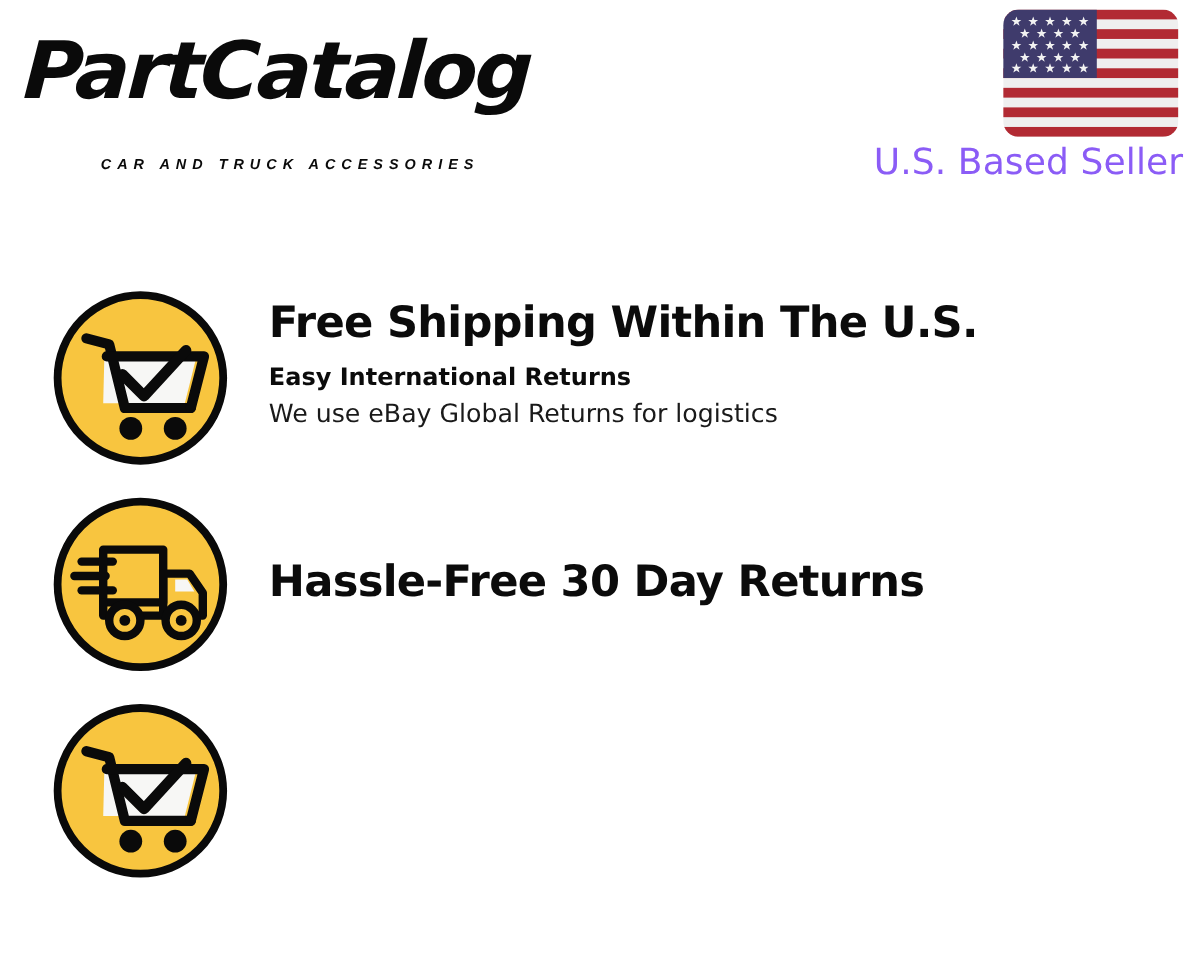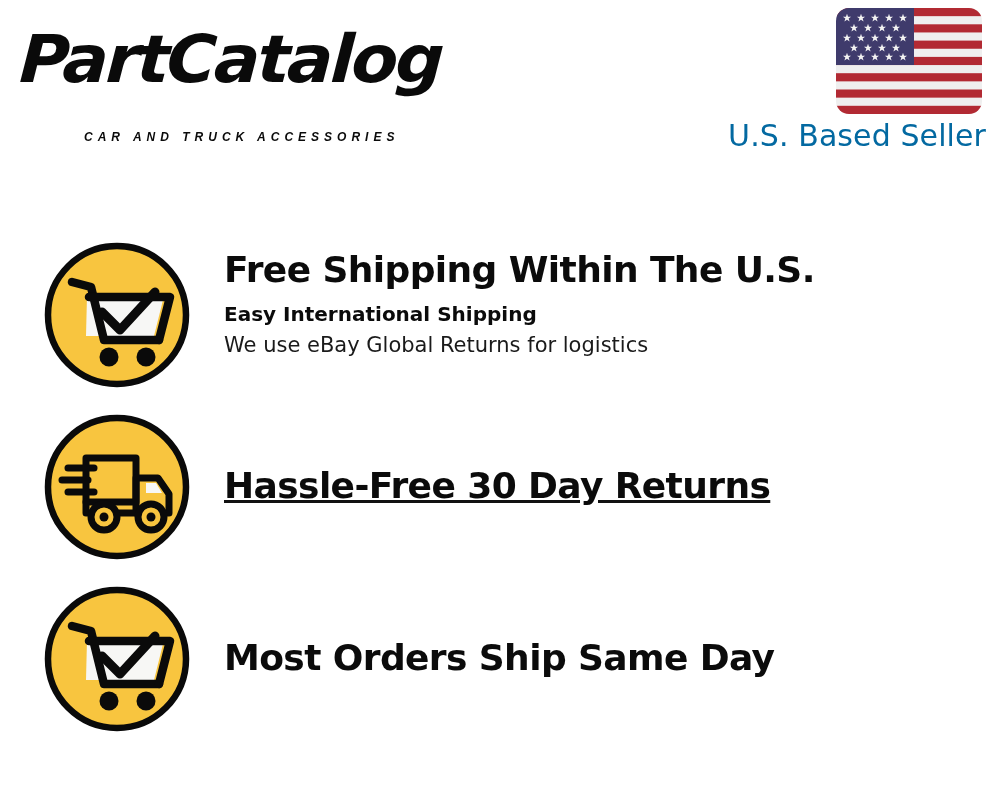--- a/index.html
+++ b/index.html
@@ -75,21 +75,21 @@
     width: 146px;
     height: 106px;
   }
   #seller-label {
     margin-top: 4px;
     font-family: "DejaVu Sans", sans-serif;
     font-weight: 400;
     font-size: 30px;
     line-height: 36px;
     letter-spacing: 0.1px;
-    color: #0369a1;
+    color: #8b5cf6;
     white-space: nowrap;
   }
 
   
   #features {
     position: absolute;
     left: 0;
     top: 228px;
     width: 1000px;
   }
@@ -140,21 +140,21 @@
     font-family: "DejaVu Sans", sans-serif;
     font-weight: 700;
     font-size: 20px;
     line-height: 32px;
     color: #0b0b0b;
     white-space: nowrap;
   }
   .spacer-6 { height: 6px; }
 
   
-  #row-returns  .feature-text { padding-top: 52px; text-decoration: underline; }
+  #row-returns  .feature-text { padding-top: 52px; }
   #row-sameday  .feature-text { padding-top: 52px; }
   #row-shipping .feature-text { padding-top: 8px; }
 </style>
 </head>
 <body>
 
 <div id="header">
 
   <div id="brand-logo">
     <div id="brand-wordmark">PartCatalog</div>
@@ -226,21 +226,21 @@
         <path d="M30 42 L49 47 L62 100 L117 100" fill="none" stroke="#0A0A0A" stroke-width="8.5" stroke-linecap="round" stroke-linejoin="round"></path>
         <path d="M117 100 L128 57 L47 57" fill="none" stroke="#0A0A0A" stroke-width="8.5" stroke-linecap="round" stroke-linejoin="round"></path>
         <path d="M60 72 L78 90 L113 52" fill="none" stroke="#0A0A0A" stroke-width="9" stroke-linecap="round" stroke-linejoin="round"></path>
         <circle cx="67" cy="117" r="9.5" fill="#0A0A0A"></circle>
         <circle cx="104" cy="117" r="9.5" fill="#0A0A0A"></circle>
       </svg>
     </div>
     <div class="feature-text">
       <div class="feature-title">Free Shipping Within The U.S.</div>
       <div class="spacer-6"></div>
-      <div class="feature-sub-strong">Easy International Shipping</div>
+      <div class="feature-sub-strong">Easy International Returns</div>
       <div class="feature-sub">We use eBay Global Returns for logistics</div>
     </div>
   </div>
 
   <div class="feature-row" id="row-returns">
     <div class="feature-icon">
       <svg width="150" height="150" viewBox="0 0 150 150" xmlns="http://www.w3.org/2000/svg">
         <circle cx="75" cy="75" r="69" fill="#F8C53F" stroke="#0A0A0A" stroke-width="6.5"></circle>
 
         <path d="M26 56 H52" stroke="#0A0A0A" stroke-width="7" stroke-linecap="round"></path>
@@ -271,18 +271,15 @@
       <svg width="150" height="150" viewBox="0 0 150 150" xmlns="http://www.w3.org/2000/svg">
         <circle cx="75" cy="75" r="69" fill="#F8C53F" stroke="#0A0A0A" stroke-width="6.5"></circle>
         <path d="M44 96 L112 96 L122 56 L45 56 Z" fill="#F7F7F5"></path>
         <path d="M30 42 L49 47 L62 100 L117 100" fill="none" stroke="#0A0A0A" stroke-width="8.5" stroke-linecap="round" stroke-linejoin="round"></path>
         <path d="M117 100 L128 57 L47 57" fill="none" stroke="#0A0A0A" stroke-width="8.5" stroke-linecap="round" stroke-linejoin="round"></path>
         <path d="M60 72 L78 90 L113 52" fill="none" stroke="#0A0A0A" stroke-width="9" stroke-linecap="round" stroke-linejoin="round"></path>
         <circle cx="67" cy="117" r="9.5" fill="#0A0A0A"></circle>
         <circle cx="104" cy="117" r="9.5" fill="#0A0A0A"></circle>
       </svg>
     </div>
-    <div class="feature-text">
-      <div class="feature-title">Most Orders Ship Same Day</div>
-    </div>
   </div>
 
 </div>
 
 </body></html>

